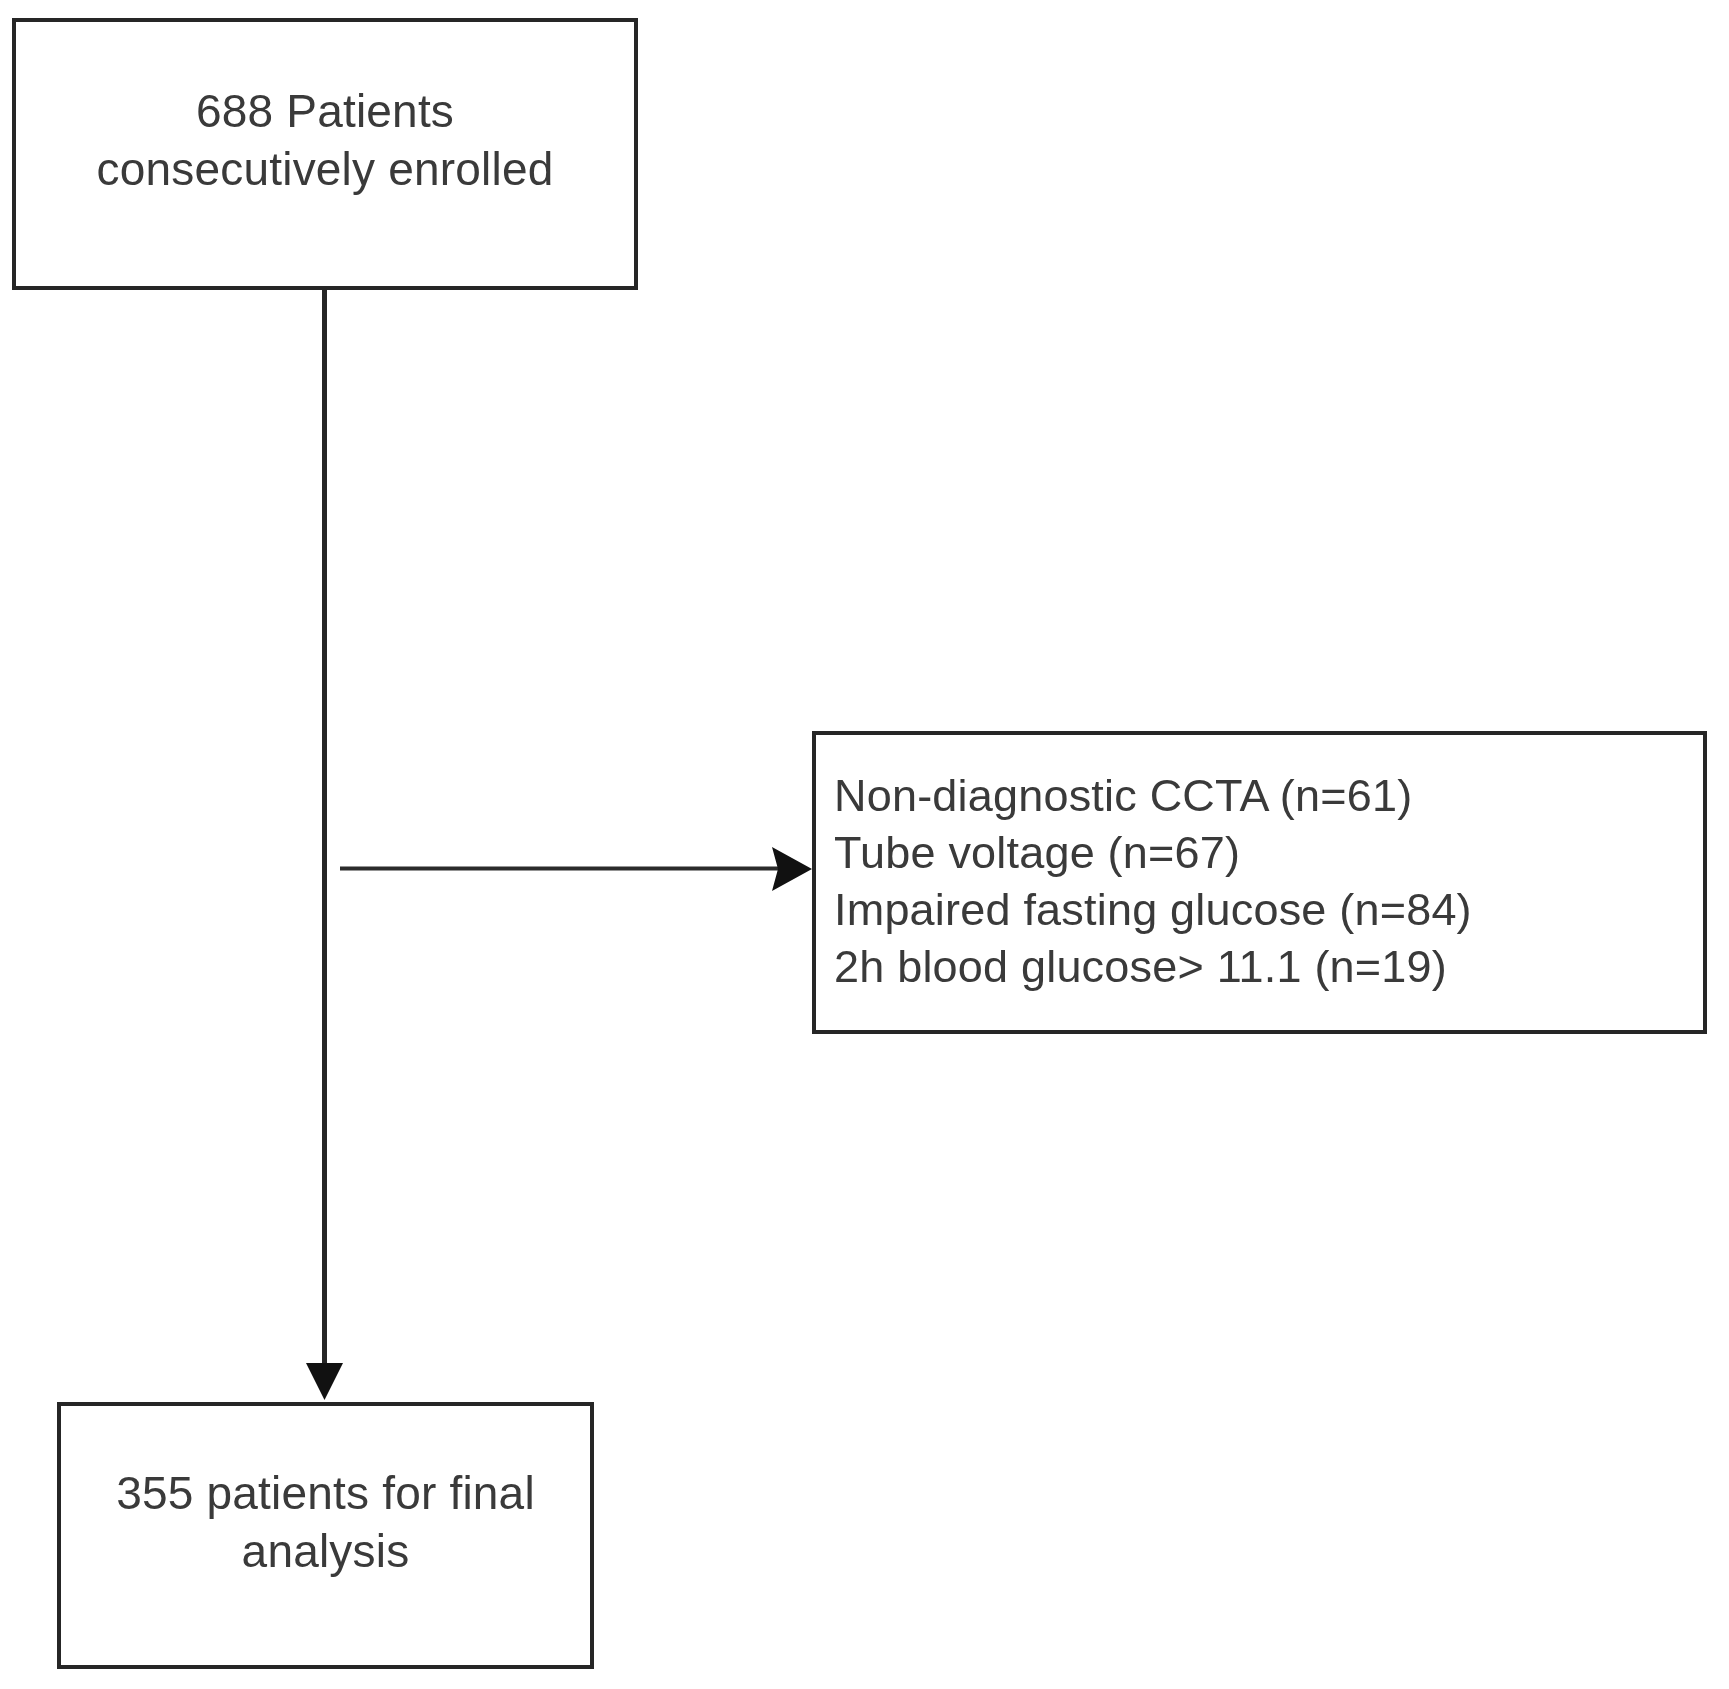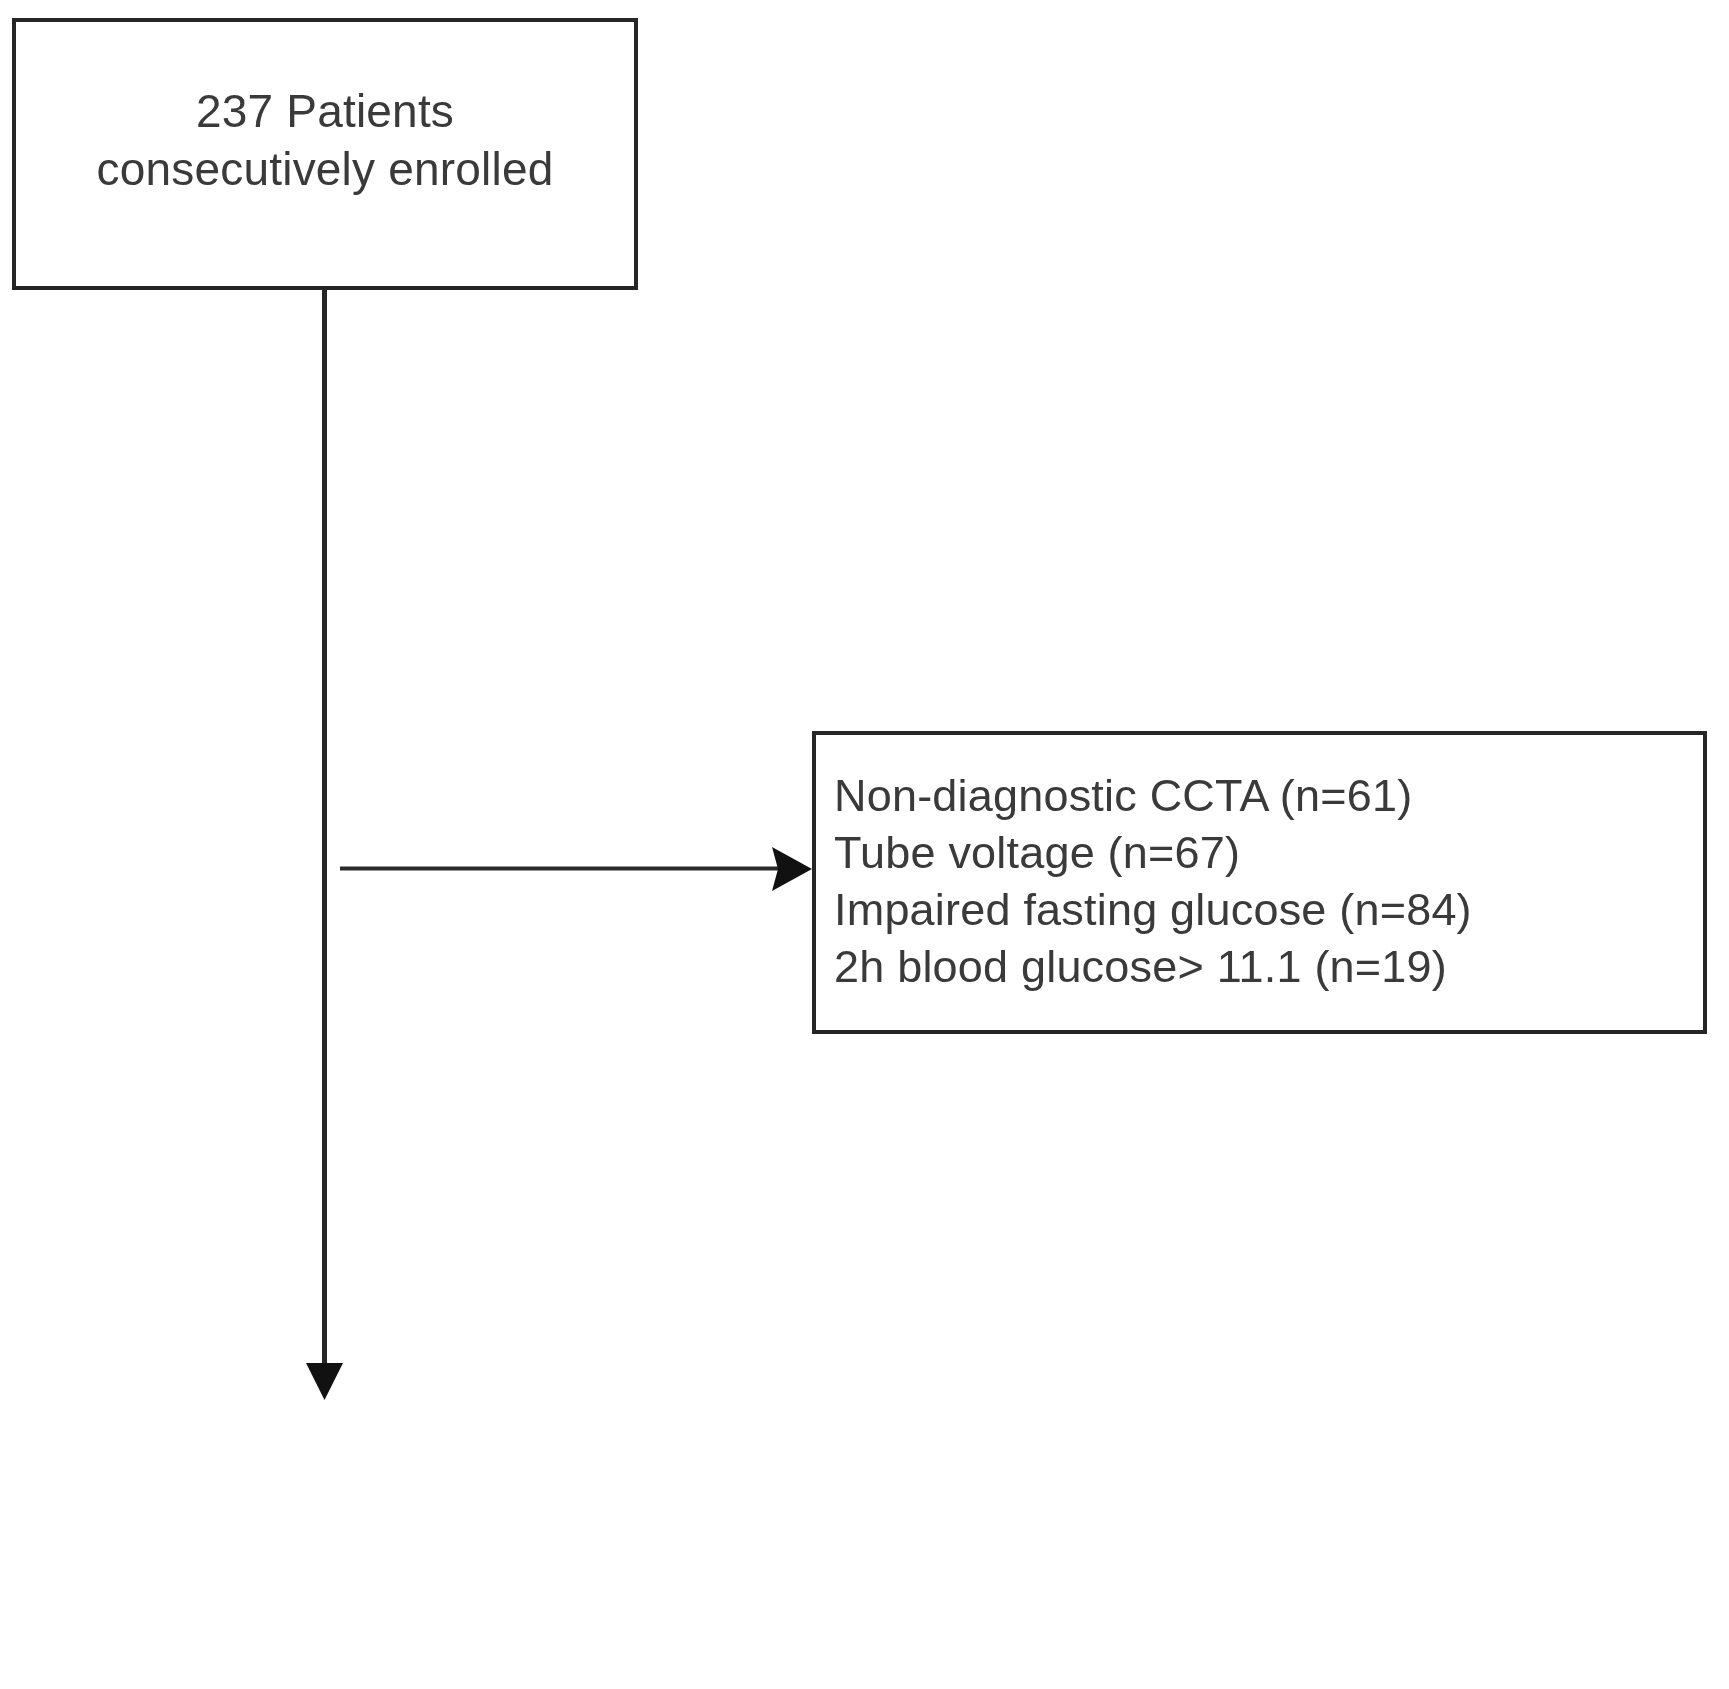--- a/index.html
+++ b/index.html
@@ -102,25 +102,29 @@
       <polygon points="324.5,1400 306,1363 343,1363" fill="#111111"></polygon>
     </g>
 
     <g>
       <line x1="340" y1="868.5" x2="778" y2="868.5" stroke="#2b2b2b" stroke-width="4"></line>
       <polygon points="812,869 772,847 778,869 772,891" fill="#111111"></polygon>
     </g>
   </svg>
 
   <div id="box-enrolled" class="flow-box box-centered">
-    <div class="box-text">237 Patients
+    <div class="box-text">688 Patients
 consecutively enrolled</div>
   </div>
 
   <div id="box-exclusions" class="flow-box box-left">
     <div class="box-text">Non-diagnostic CCTA (n=61)
 Tube voltage (n=67)
 Impaired fasting glucose (n=84)
 2h blood glucose&gt; 11.1 (n=19)</div>
   </div>
 
+  <div id="box-final" class="flow-box box-centered">
+    <div class="box-text">355 patients for final
+analysis</div>
+  </div>
 
 </div>
 
 </body></html>

